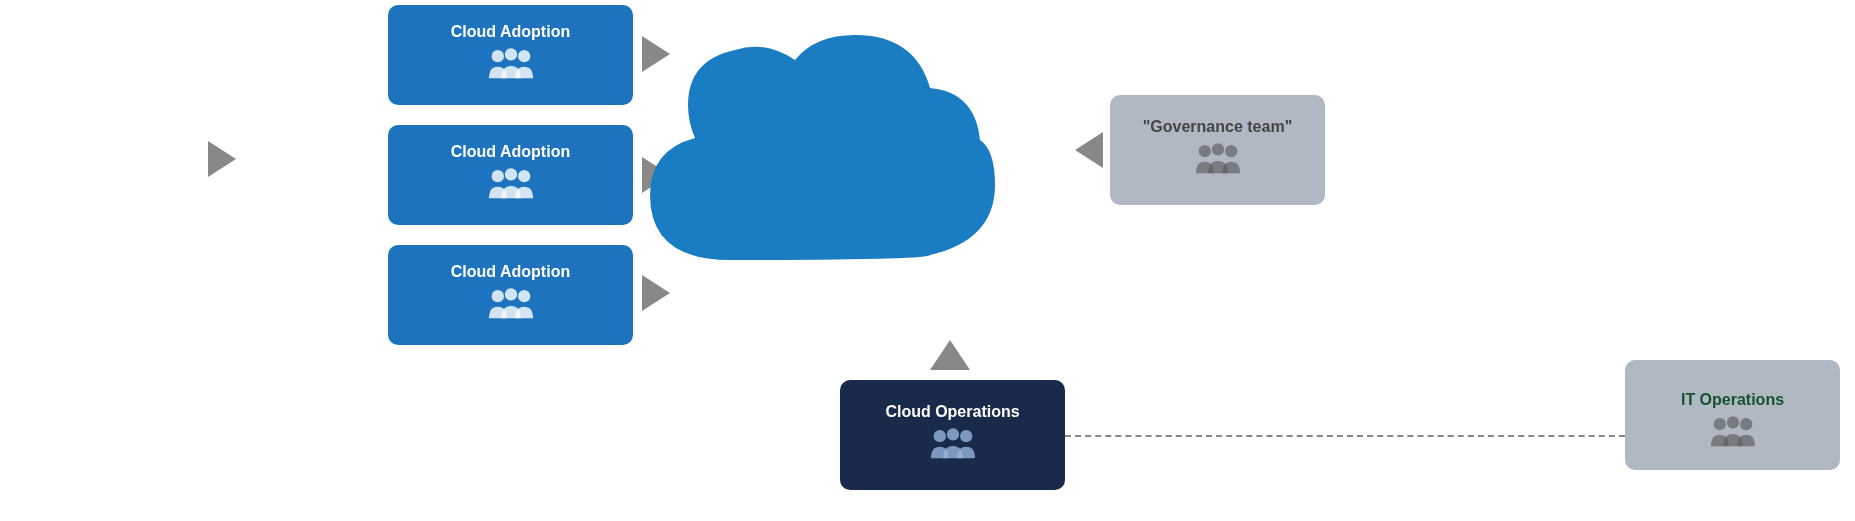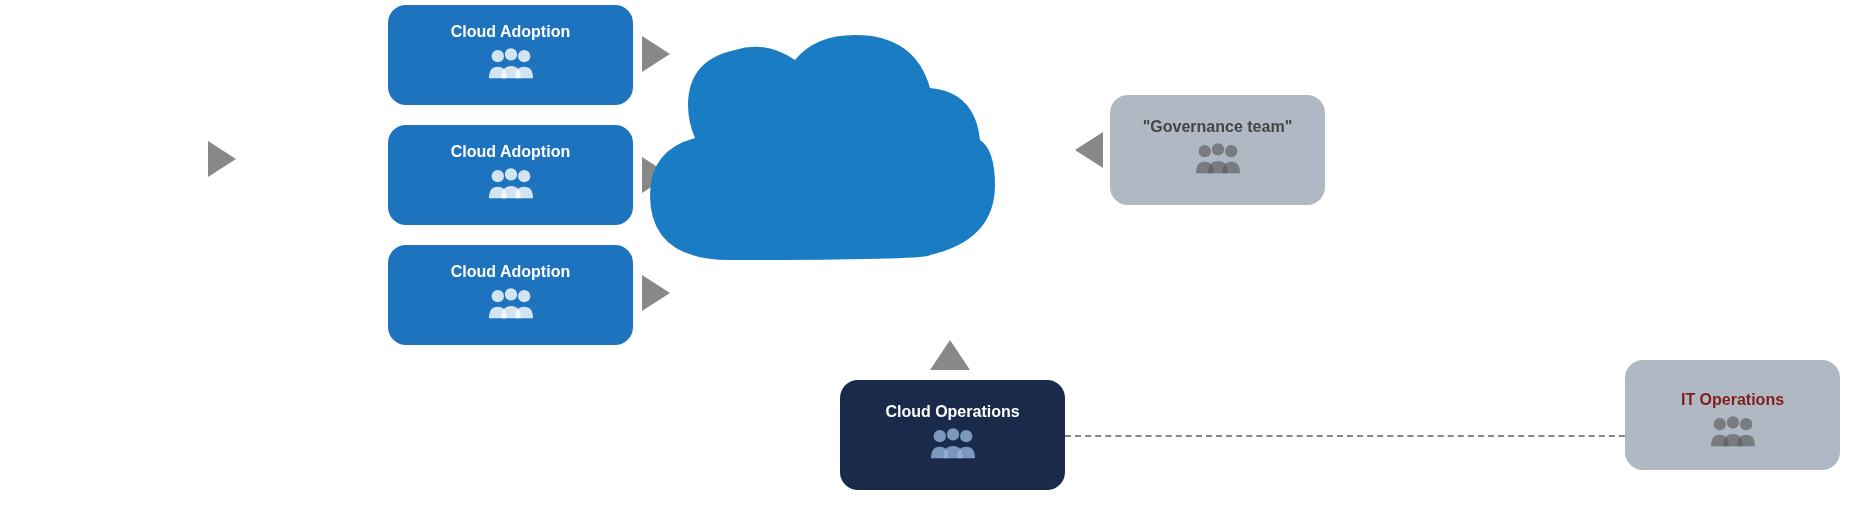--- a/index.html
+++ b/index.html
@@ -14,21 +14,21 @@
 
     .diagram-container {
       width: 1855px;
       height: 521px;
       position: relative;
     }
 
     
     .box {
       position: absolute;
-      border-radius: 18px;
+      border-radius: 10px;
       display: flex;
       flex-direction: column;
       align-items: center;
       justify-content: center;
       gap: 6px;
     }
 
     .box-label {
       font-size: 16px;
       font-weight: 600;
@@ -153,21 +153,21 @@
 
     .governance-label {
       font-size: 16px;
       font-weight: 600;
       color: #444;
       text-align: center;
     }
     .it-label {
       font-size: 16px;
       font-weight: 600;
-      color: #7f1d1d;
+      color: #14532d;
       text-align: center;
       margin-top: 16px;
     }
   </style>
 </head>
 <body>
 
 <div class="diagram-container">
 
 

